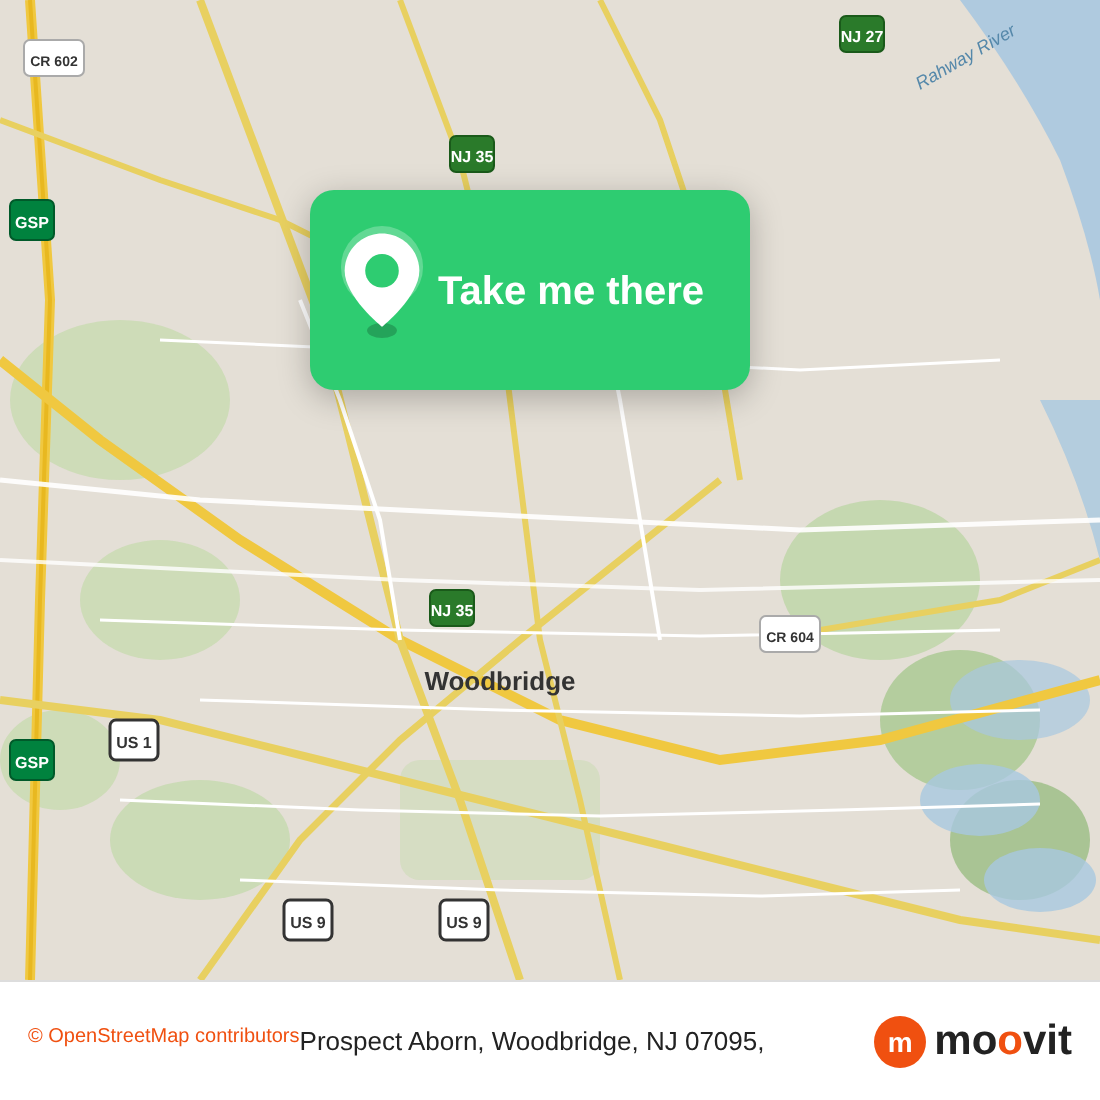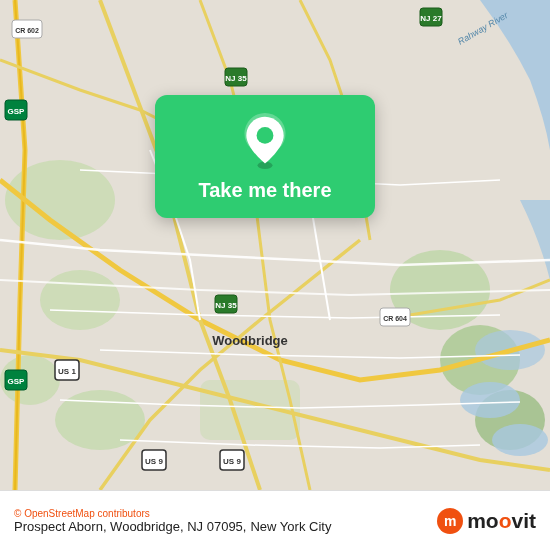--- a/index.html
+++ b/index.html
@@ -30,21 +30,21 @@
 
     
     #take-me-there-card {
       position: absolute;
       top: 95px;
       left: 155px;
       width: 220px;
       background-color: #2ecc71;
       border-radius: 12px;
       display: flex;
-      flex-direction: column;
+      flex-direction: row;
       align-items: center;
       padding: 18px 8px 16px;
       box-shadow: 0 4px 16px rgba(0,0,0,0.25);
       cursor: pointer;
     }
 
     #location-pin-icon {
       width: 56px;
       height: 56px;
       margin-bottom: 10px;
@@ -64,21 +64,20 @@
       background: white;
       display: flex;
       align-items: center;
       justify-content: space-between;
       padding: 0 14px;
       border-top: 1px solid #ddd;
     }
 
     #address-section {
       display: flex;
-      flex-direction: column;
       flex: 1;
     }
 
     #address-text {
       font-size: 13px;
       color: #222;
       font-weight: 500;
     }
 
     #city-text {
@@ -222,21 +221,20 @@
     </svg>
     <span id="take-me-there-label">Take me there</span>
   </div>
 </div>
 
 <div id="bottom-bar">
   <div id="address-section">
     <div id="osm-attribution">© OpenStreetMap contributors</div>
     <div style="display:flex; gap:4px; align-items:flex-end; flex-wrap:wrap;">
       <span id="address-text">Prospect Aborn, Woodbridge, NJ 07095,</span>
-      <span id="city-text">New York City</span>
     </div>
   </div>
 
   <div id="moovit-logo">
     <div id="moovit-m">m</div>
     <div id="moovit-text">
       mo<span>o</span>vit
     </div>
   </div>
 </div>

